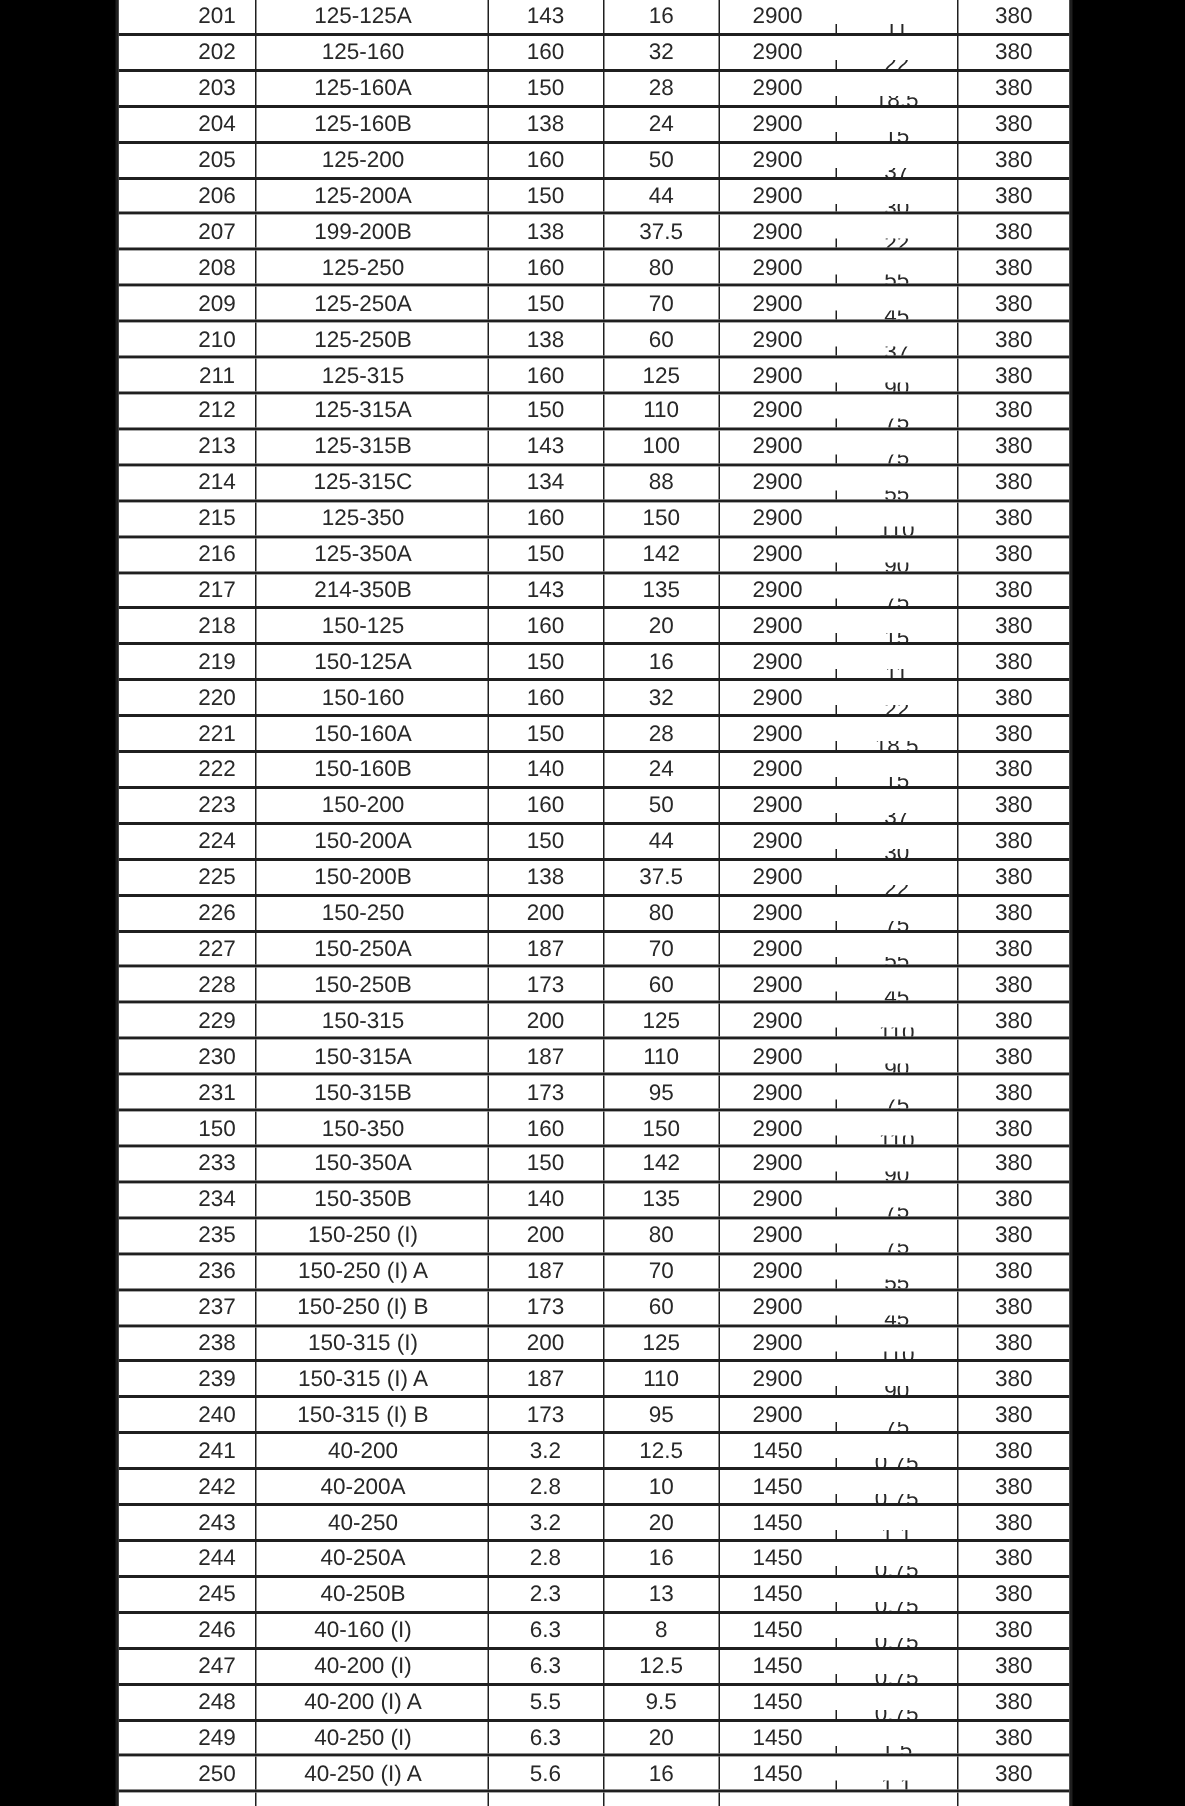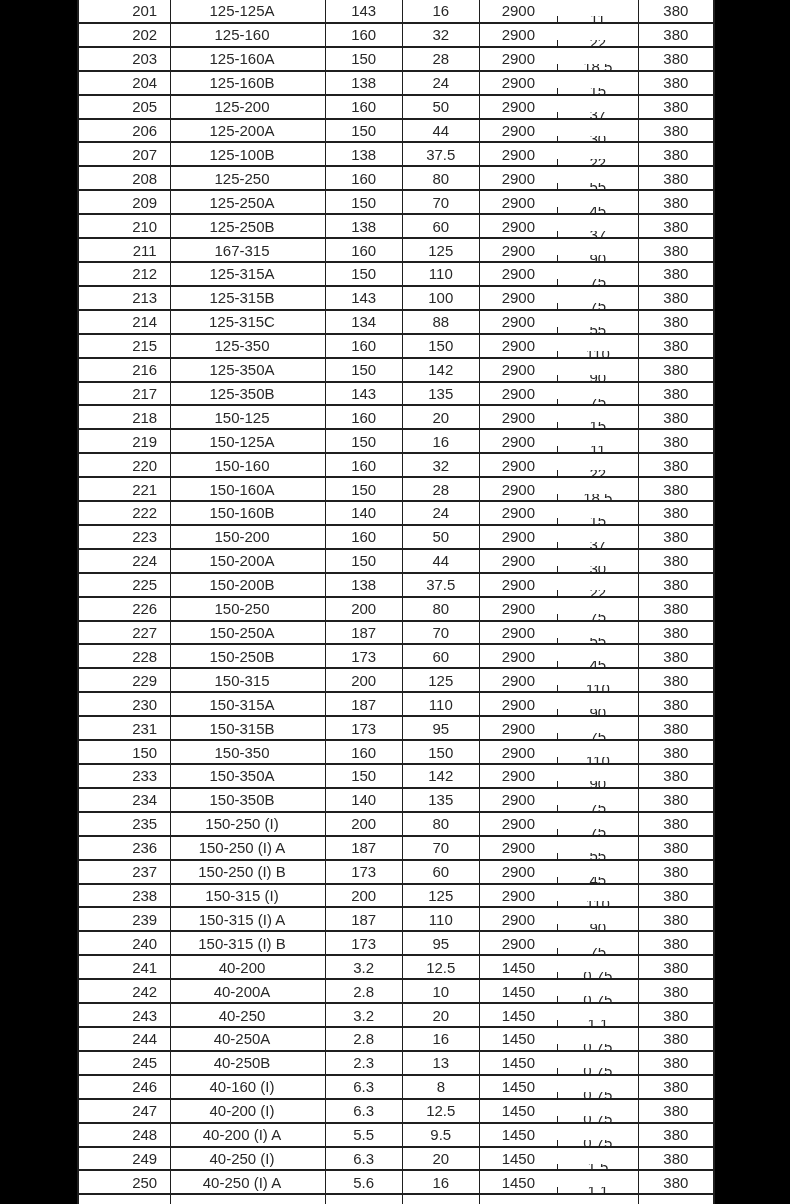--- a/index.html
+++ b/index.html
@@ -104,21 +104,21 @@
         <div class="cell c1">206</div>
         <div class="cell c2">125-200A</div>
         <div class="cell c3">150</div>
         <div class="cell c4">44</div>
         <div class="cell c5">2900</div>
         <div class="cell c6">30</div>
         <div class="cell c7">380</div>
       </div>
       <div class="row">
         <div class="cell c1">207</div>
-        <div class="cell c2">125-100B</div>
+        <div class="cell c2">199-200B</div>
         <div class="cell c3">138</div>
         <div class="cell c4">37.5</div>
         <div class="cell c5">2900</div>
         <div class="cell c6">22</div>
         <div class="cell c7">380</div>
       </div>
       <div class="row">
         <div class="cell c1">208</div>
         <div class="cell c2">125-250</div>
         <div class="cell c3">160</div>
@@ -140,21 +140,21 @@
         <div class="cell c1">210</div>
         <div class="cell c2">125-250B</div>
         <div class="cell c3">138</div>
         <div class="cell c4">60</div>
         <div class="cell c5">2900</div>
         <div class="cell c6">37</div>
         <div class="cell c7">380</div>
       </div>
       <div class="row">
         <div class="cell c1">211</div>
-        <div class="cell c2">167-315</div>
+        <div class="cell c2">125-315</div>
         <div class="cell c3">160</div>
         <div class="cell c4">125</div>
         <div class="cell c5">2900</div>
         <div class="cell c6">90</div>
         <div class="cell c7">380</div>
       </div>
       <div class="row">
         <div class="cell c1">212</div>
         <div class="cell c2">125-315A</div>
         <div class="cell c3">150</div>
@@ -194,21 +194,21 @@
         <div class="cell c1">216</div>
         <div class="cell c2">125-350A</div>
         <div class="cell c3">150</div>
         <div class="cell c4">142</div>
         <div class="cell c5">2900</div>
         <div class="cell c6">90</div>
         <div class="cell c7">380</div>
       </div>
       <div class="row">
         <div class="cell c1">217</div>
-        <div class="cell c2">125-350B</div>
+        <div class="cell c2">214-350B</div>
         <div class="cell c3">143</div>
         <div class="cell c4">135</div>
         <div class="cell c5">2900</div>
         <div class="cell c6">75</div>
         <div class="cell c7">380</div>
       </div>
       <div class="row">
         <div class="cell c1">218</div>
         <div class="cell c2">150-125</div>
         <div class="cell c3">160</div>

